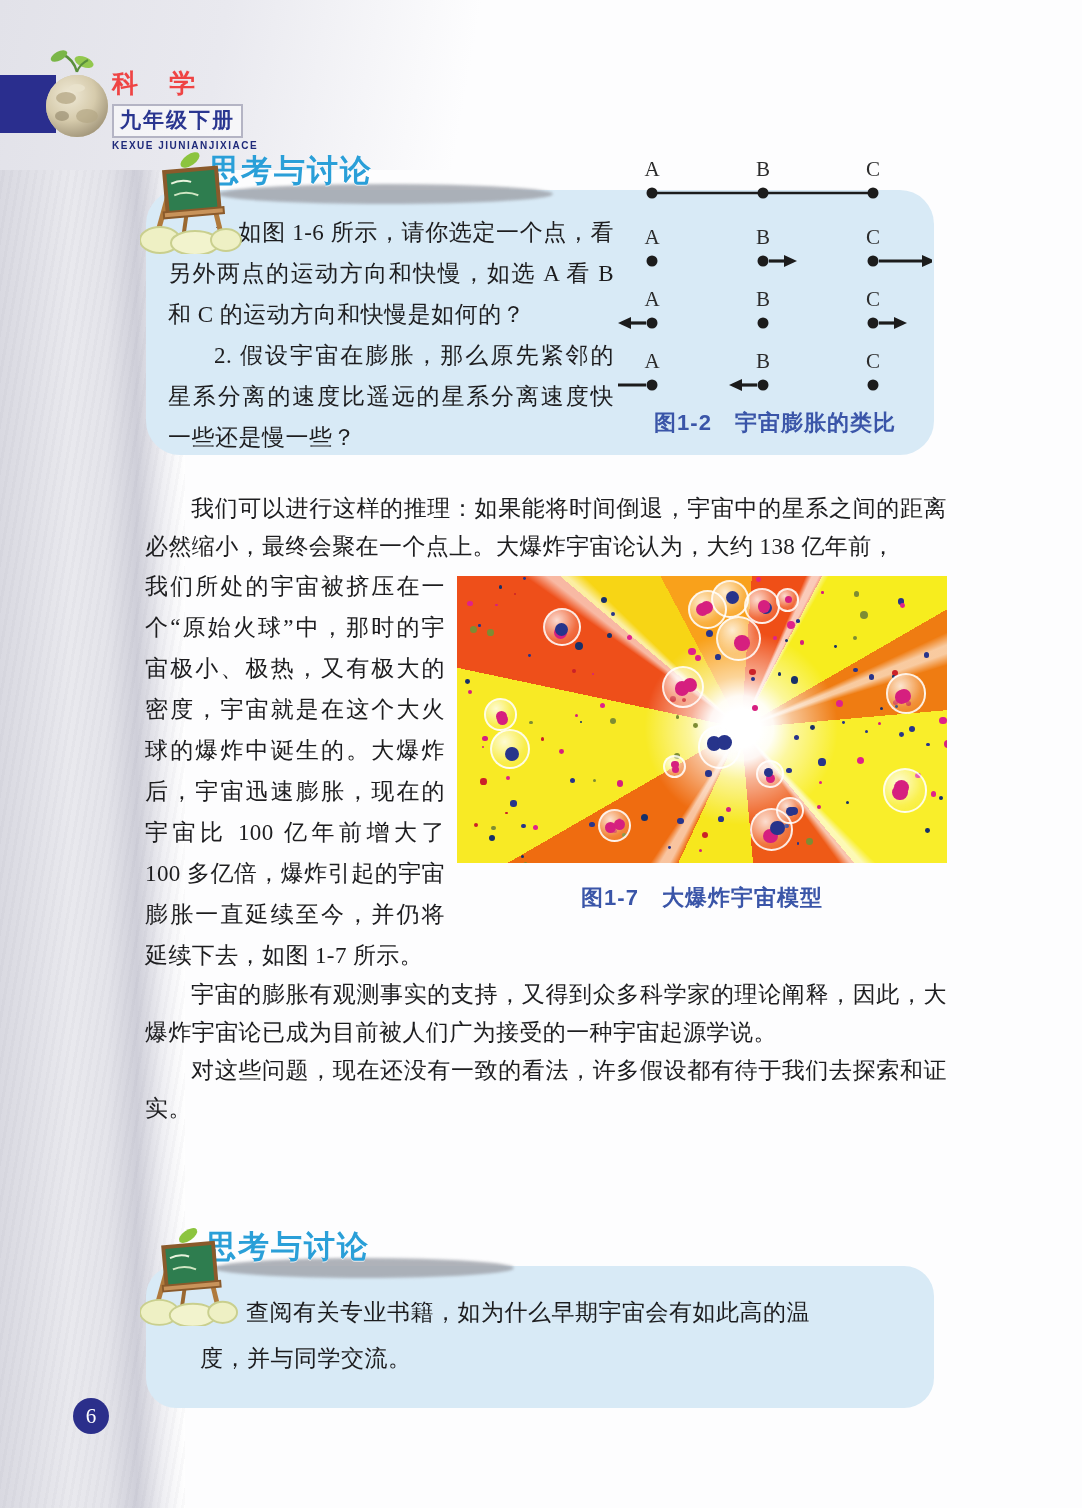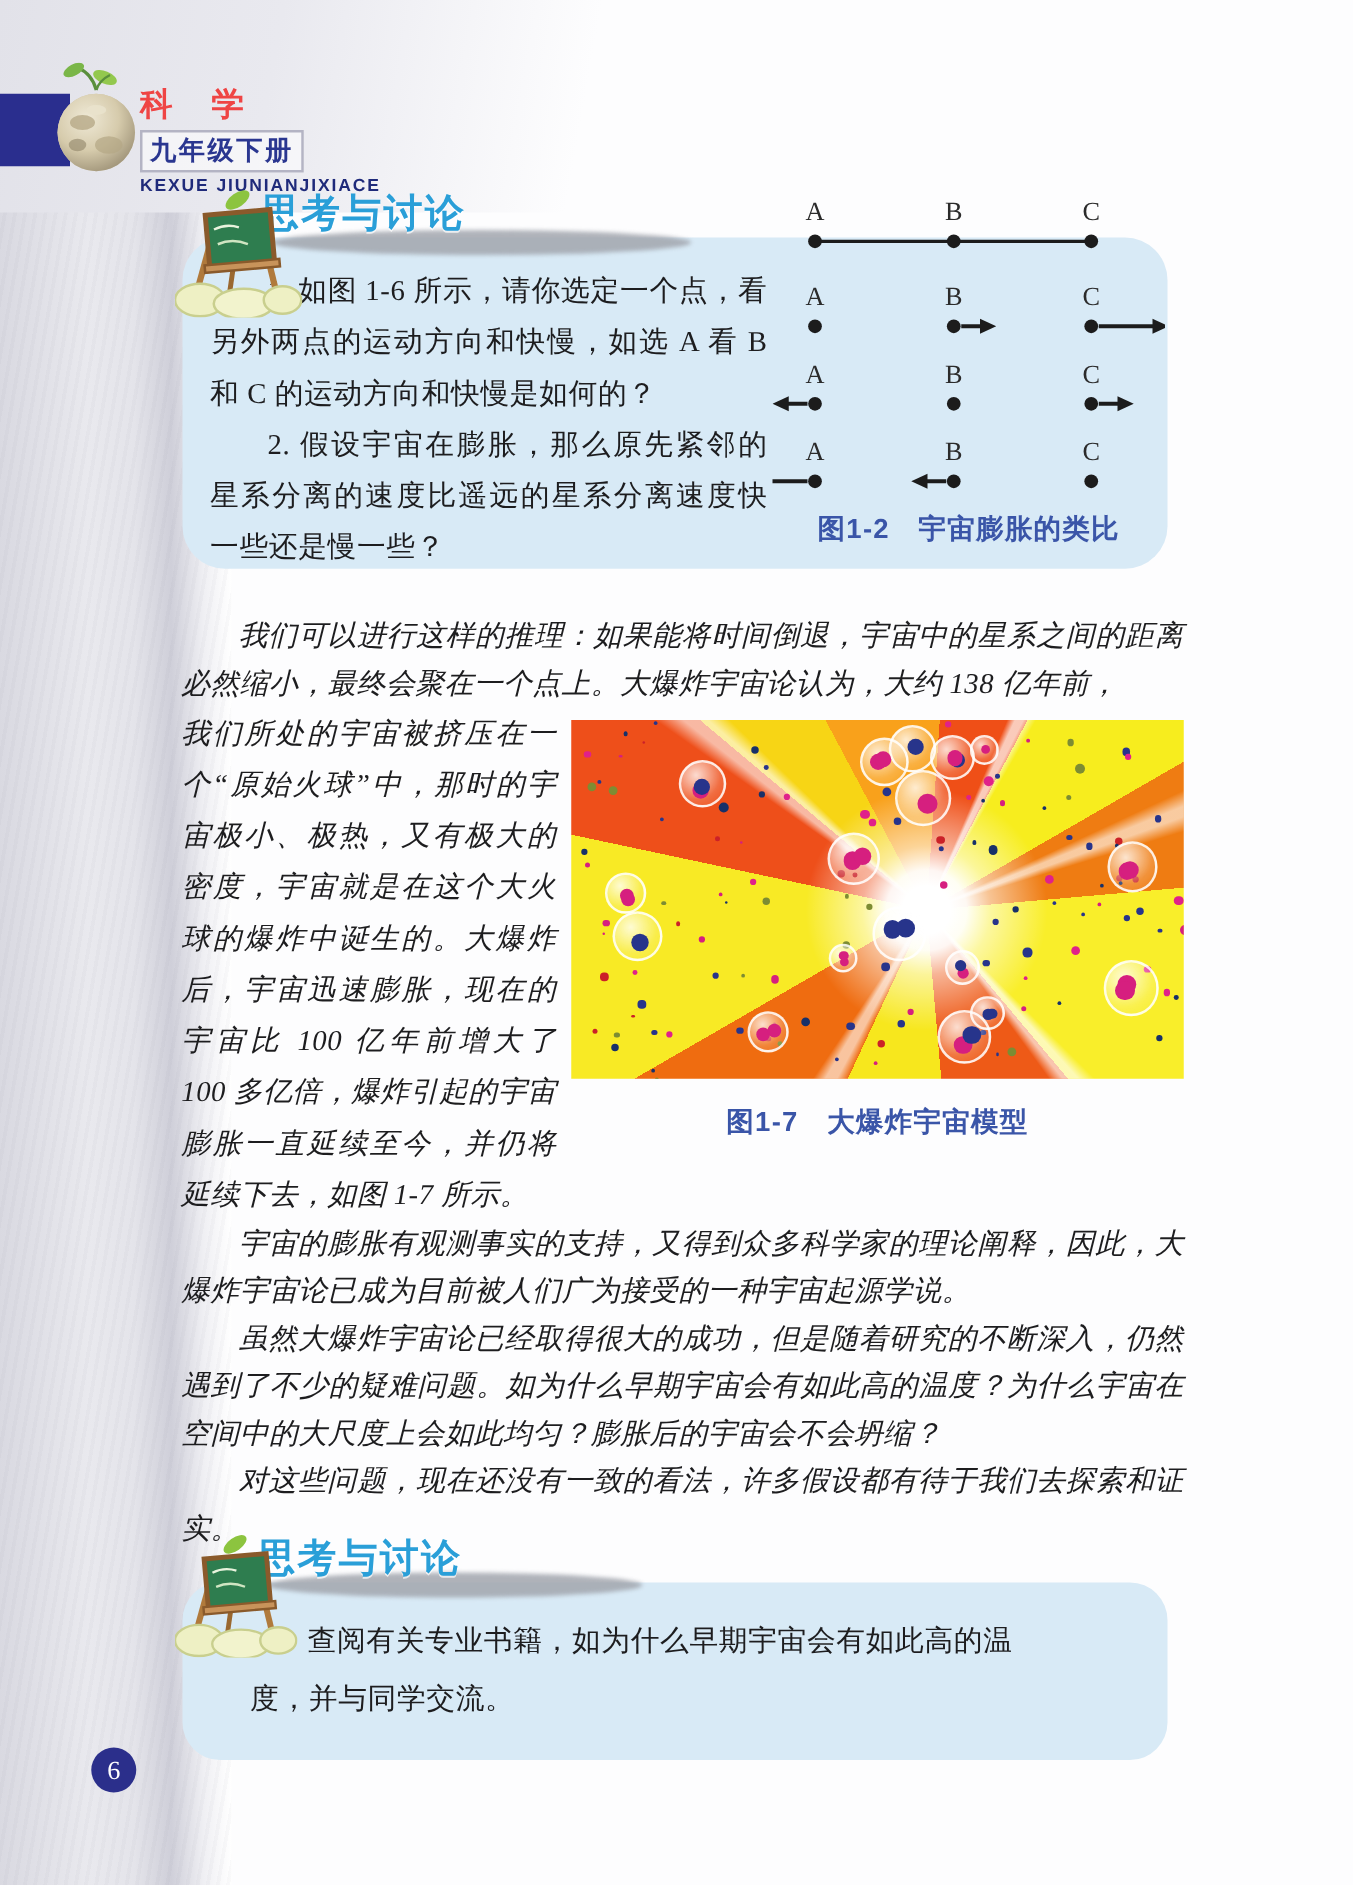--- a/index.html
+++ b/index.html
@@ -22,21 +22,21 @@
   }
   .content{position:absolute;inset:0;z-index:1;}
 
   
   .brand-bar{position:absolute;left:0;top:75px;width:56px;height:58px;background:#2a2e8e;}
   .brand-globe{position:absolute;left:44px;top:50px;}
   .brand-text{position:absolute;left:112px;top:66px;font-family:"Liberation Sans","DejaVu Sans",sans-serif;}
   .brand-title{font-size:26px;font-weight:bold;letter-spacing:12px;color:#ef4444;}
   .brand-sub{display:inline-block;margin-top:3px;border:2px solid #b4b4c4;background:rgba(255,255,255,.55);
     padding:0 6px 2px 6px;font-size:21px;font-weight:bold;color:#2a3690;letter-spacing:2px;}
-  .brand-roman{margin-top:2px;font-size:14px;font-weight:bold;color:#1f2a7a;letter-spacing:1.5px;}
+  .brand-roman{margin-top:2px;font-size:10px;font-weight:bold;color:#1f2a7a;letter-spacing:1.5px;}
 
   
   .td-heading{
     position:absolute;font-family:"Liberation Sans","DejaVu Sans",sans-serif;
     font-size:31px;font-weight:bold;color:#2a9fd8;letter-spacing:2px;z-index:4;
     text-shadow:0 1px 0 rgba(255,255,255,.7);
   }
   .td-shadow{position:absolute;width:335px;height:20px;background:#a2a6ae;border-radius:50%;
     filter:blur(1.5px);opacity:.85;z-index:3;}
   .td-box{position:absolute;background:#d8eaf6;border-radius:34px;z-index:2;}
@@ -48,21 +48,21 @@
 
   .fig16-diagram{position:absolute;left:618px;top:150px;z-index:4;}
   .fig-caption{
     position:absolute;font-family:"Liberation Sans","DejaVu Sans",sans-serif;
     font-size:22px;font-weight:bold;color:#3a55a8;letter-spacing:1px;text-align:center;z-index:4;
   }
 
   
   .main-text{position:absolute;left:145px;top:490px;width:802px;font-size:23px;line-height:38px;
     letter-spacing:.4px;text-align:justify;}
-  .main-text p{margin:0;text-indent:2em;font-style:italic;}
+  .main-text p{margin:0;text-indent:2em;}
   .two-col{display:flex;align-items:flex-start;}
   .col-left{width:300px;line-height:41px;}
   .col-left p{text-indent:0;}
   .col-right{width:490px;margin-left:12px;}
   .bigbang{
     position:relative;width:490px;height:287px;margin-top:10px;overflow:hidden;
     background:
       radial-gradient(circle at 58% 53%, #ffffff 0 6%, rgba(255,255,255,.95) 10%, rgba(255,255,255,.55) 16%, rgba(255,255,255,0) 30%),
       conic-gradient(from 5deg at 58% 53%, rgba(255,255,255,0) 0 18deg, rgba(255,255,255,.7) 20deg 22deg, rgba(255,255,255,0) 25deg 60deg,
         rgba(255,255,255,.6) 63deg 65deg, rgba(255,255,255,0) 68deg 130deg, rgba(255,255,255,.65) 133deg 136deg,
@@ -371,21 +371,20 @@
             </div>
             <div class="bb-bubble" style="left: 140.745px; top: 232.891px; width: 29.1499px; height: 29.1499px;">
               <div class="bb-dot" style="left: 5.4328px; top: 11.5299px; width: 11.077px; height: 11.077px; background: rgb(214, 31, 127);"></div>
               <div class="bb-dot" style="left: 13.8933px; top: 8.02152px; width: 11.077px; height: 11.077px; background: rgb(214, 31, 127);"></div>
             </div>
           </div>
         <div class="fig17-caption">图1-7　大爆炸宇宙模型</div>
       </div>
     </div>
     <p>宇宙的膨胀有观测事实的支持，又得到众多科学家的理论阐释，因此，大爆炸宇宙论已成为目前被人们广为接受的一种宇宙起源学说。</p>
-    <p>虽然大爆炸宇宙论已经取得很大的成功，但是随着研究的不断深入，仍然遇到了不少的疑难问题。如为什么早期宇宙会有如此高的温度？为什么宇宙在空间中的大尺度上会如此均匀？膨胀后的宇宙会不会坍缩？</p>
     <p>对这些问题，现在还没有一致的看法，许多假设都有待于我们去探索和证实。</p>
   </div>
 
   <svg class="easel-icon" style="left:140px;top:1218px" width="98" height="108" viewBox="0 0 102 112">
     <ellipse cx="50" cy="18" rx="11" ry="5.5" fill="#8cc43f" transform="rotate(-35 50 18)"></ellipse>
     <line x1="34" y1="32" x2="14" y2="104" stroke="#b07a3c" stroke-width="5"></line>
     <line x1="66" y1="30" x2="84" y2="104" stroke="#b07a3c" stroke-width="5"></line>
     <line x1="48" y1="62" x2="42" y2="104" stroke="#9a6830" stroke-width="4"></line>
     <g transform="rotate(-5 50 50)">
       <rect x="26" y="28" width="52" height="42" fill="#2e7d4f" stroke="#8a5a2b" stroke-width="4"></rect>

